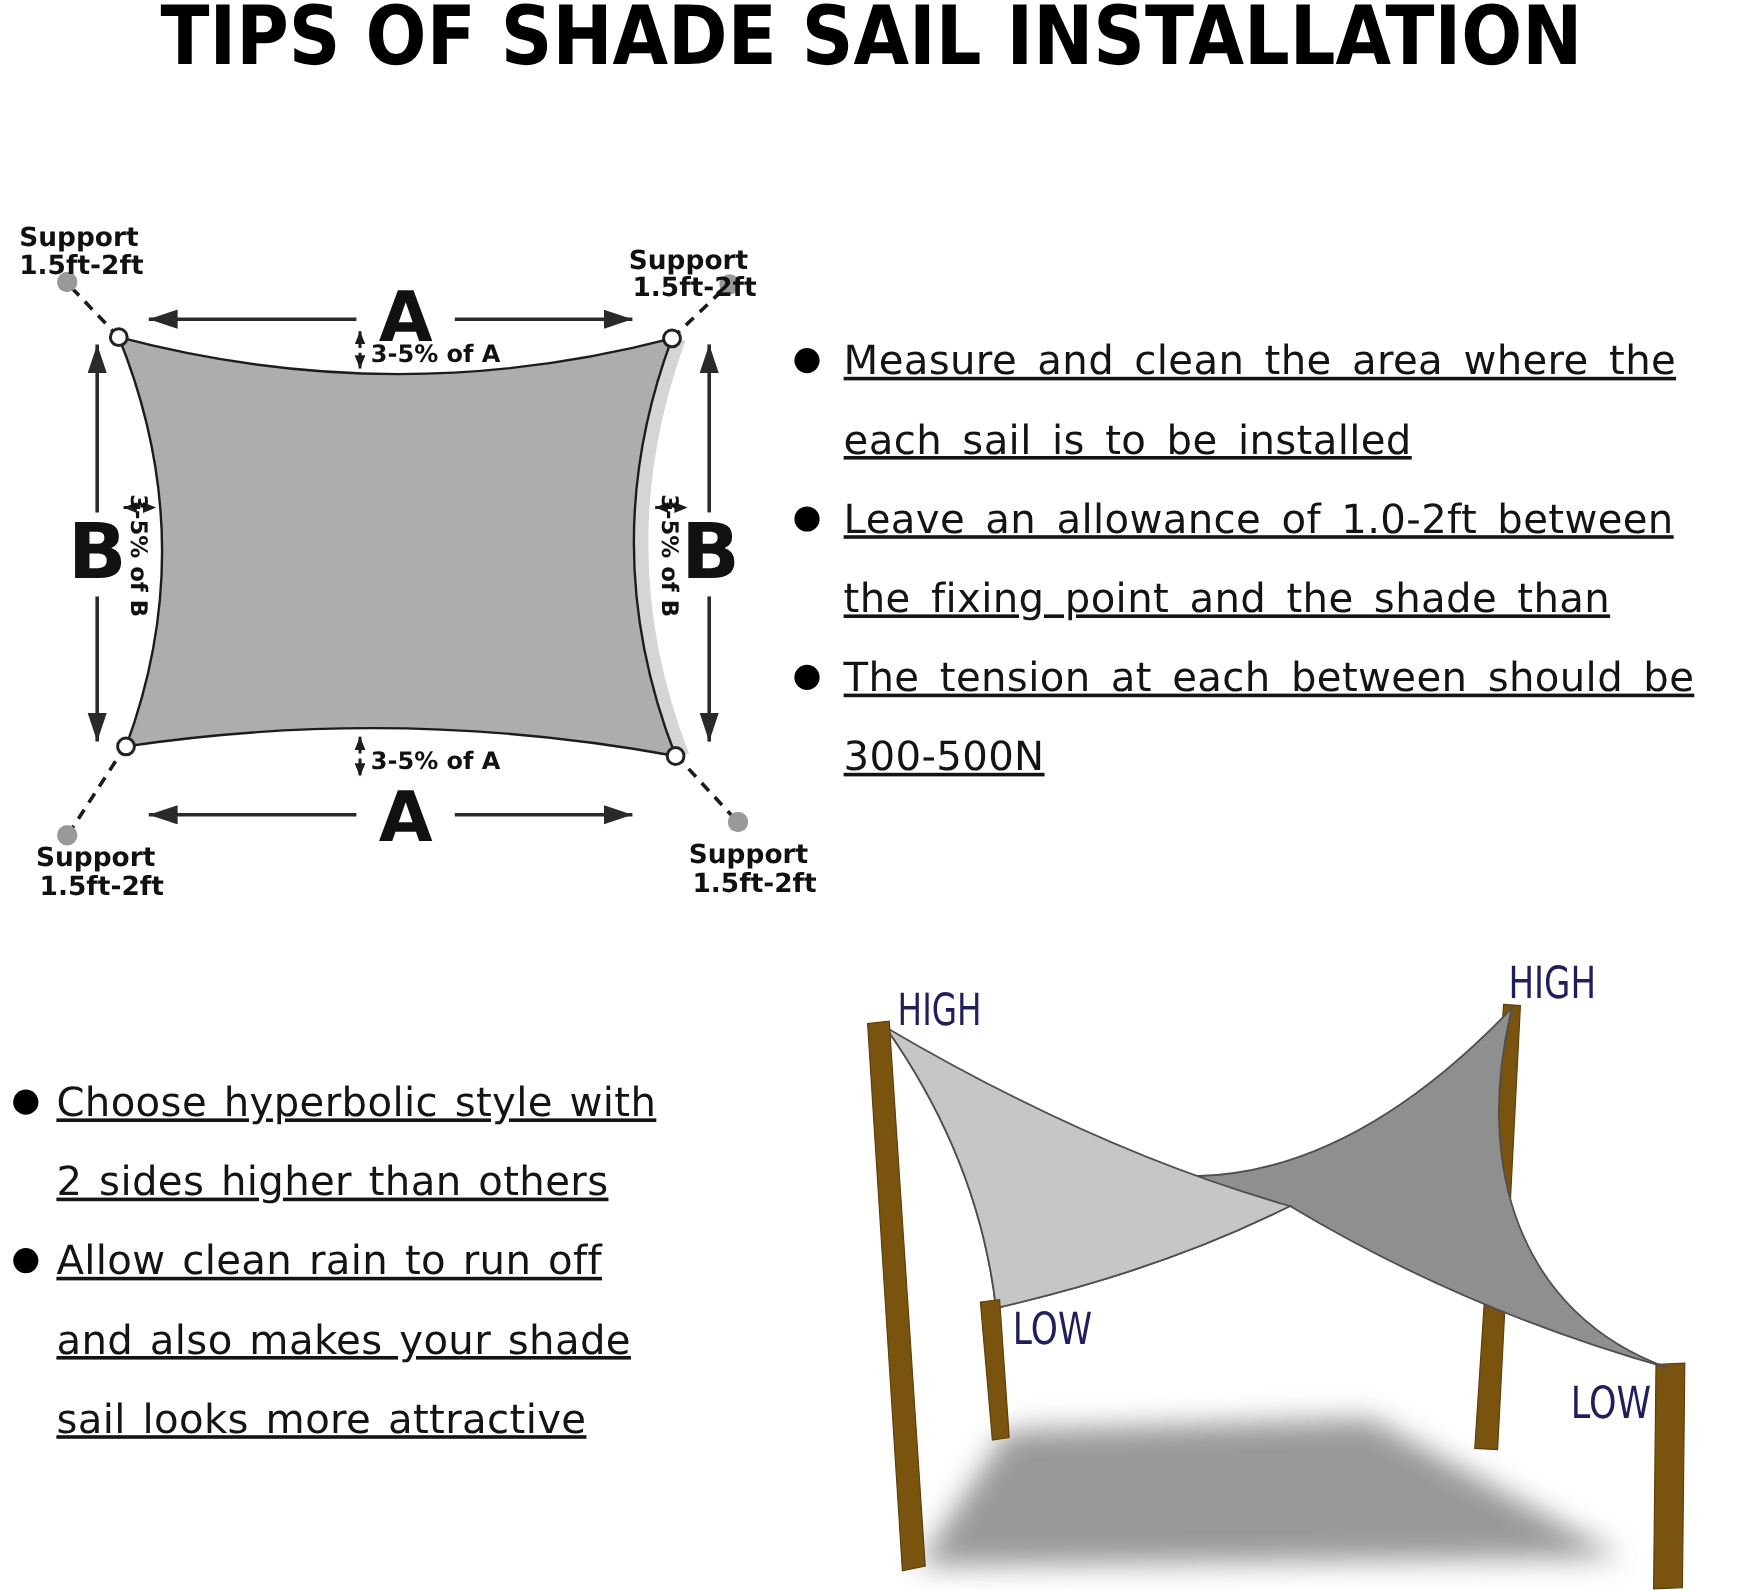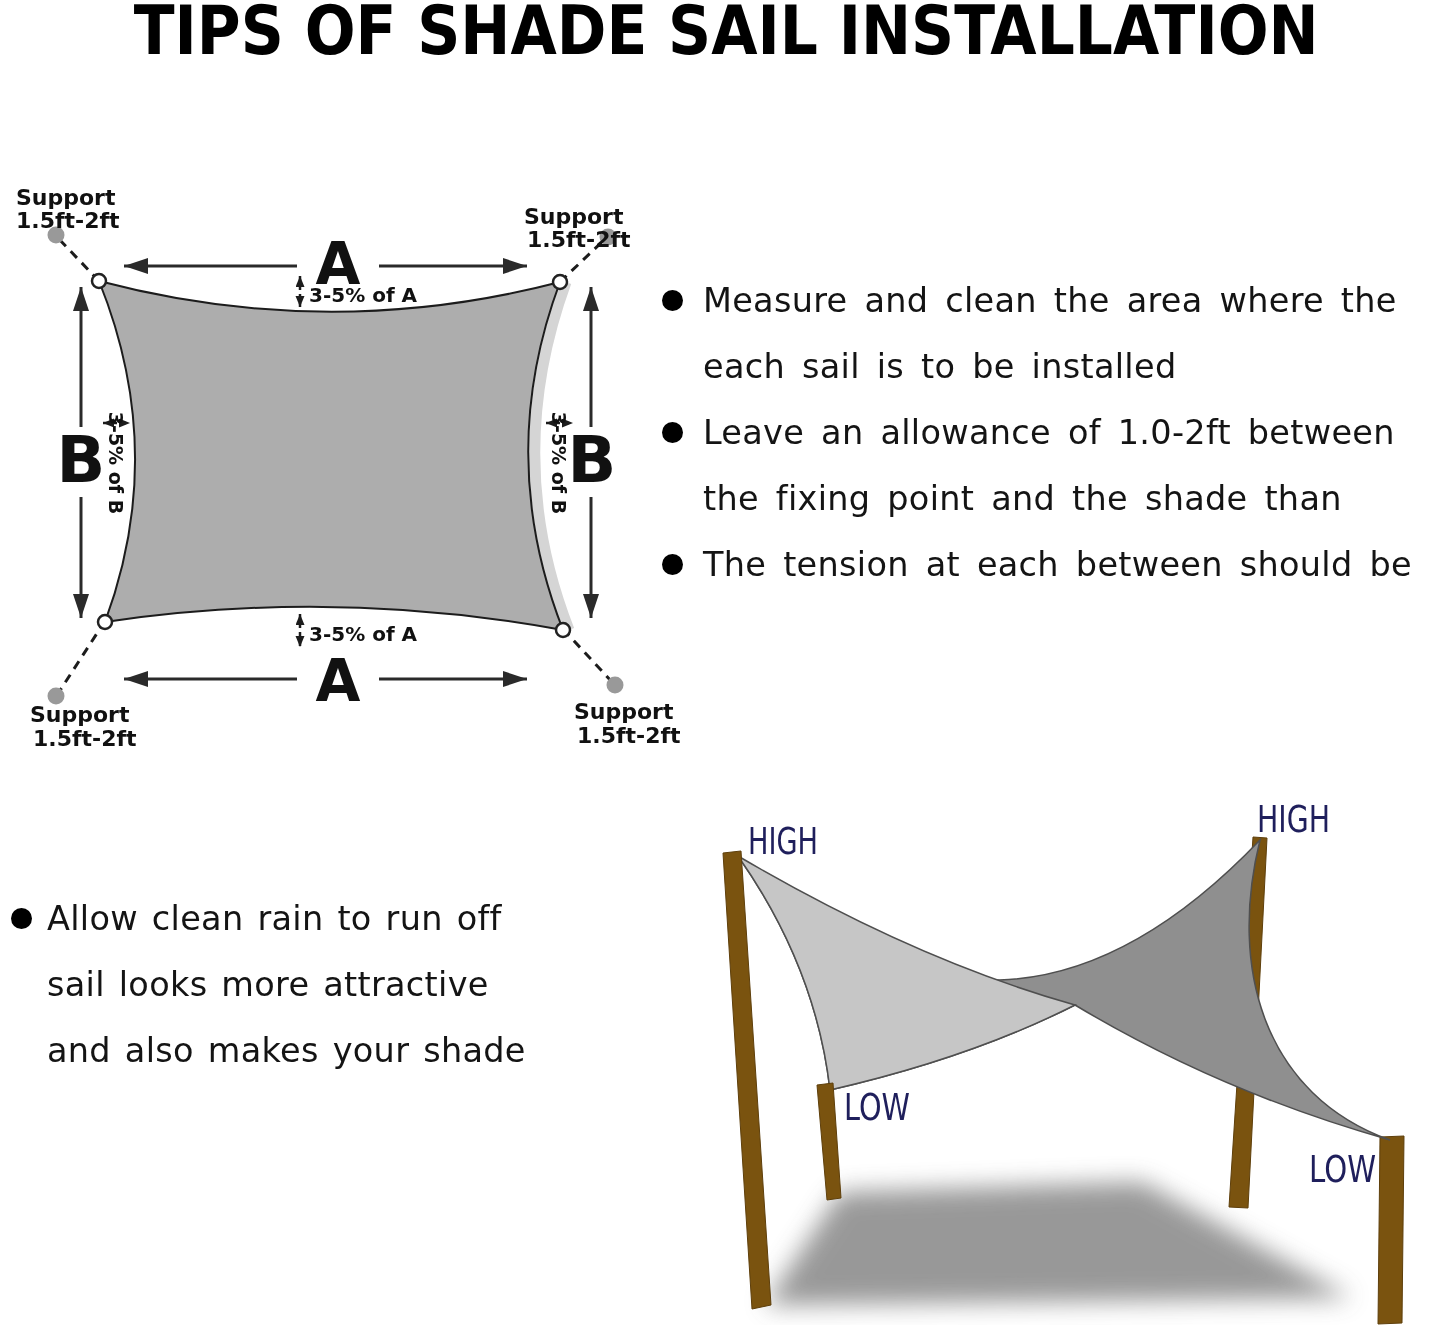--- a/index.html
+++ b/index.html
@@ -3,21 +3,21 @@
 <meta charset="utf-8">
 <style>
   html,body{margin:0;padding:0;background:#ffffff;}
   body{width:1452px;height:1325px;position:relative;overflow:hidden;
        font-family:"DejaVu Sans",sans-serif;color:#111;}
   .page-title{position:absolute;top:-4px;left:0;width:1452px;text-align:center;
       font-weight:bold;font-size:68px;line-height:70px;color:#000;white-space:nowrap;}
   .page-title span{display:inline-block;transform:scaleX(0.88);transform-origin:center;}
   svg text{font-family:"DejaVu Sans",sans-serif;}
   .bullets{position:absolute;font-size:33.5px;color:#141414;letter-spacing:0.3px;}
-  .b-item{position:relative;}
+  .b-item{position:relative;text-decoration:underline;}
   .b-line{height:66px;line-height:66px;white-space:nowrap;}
   .dot{position:absolute;width:21px;height:21px;border-radius:50%;background:#000;top:22px;}
   #right-bullets{left:703px;top:268px;word-spacing:6px;}
   #right-bullets .dot{left:-41px;}
   #left-bullets{left:47px;top:886px;word-spacing:3px;}
   #left-bullets .dot{left:-36px;}
 </style>
 </head>
 <body>
 
@@ -102,29 +102,35 @@
     <div class="b-line">each sail is to be installed</div>
   </div>
   <div class="b-item">
     <span class="dot"></span>
     <div class="b-line">Leave an allowance of 1.0-2ft between</div>
     <div class="b-line">the fixing point and the shade than</div>
   </div>
   <div class="b-item">
     <span class="dot"></span>
     <div class="b-line">The tension at each between should be</div>
+    <div class="b-line">300-500N</div>
   </div>
 </div>
 
 <div class="bullets" id="left-bullets">
   <div class="b-item">
     <span class="dot"></span>
+    <div class="b-line">Choose hyperbolic style with</div>
+    <div class="b-line">2 sides higher than others</div>
+  </div>
+  <div class="b-item">
+    <span class="dot"></span>
     <div class="b-line">Allow clean rain to run off</div>
+    <div class="b-line">and also makes your shade</div>
     <div class="b-line">sail looks more attractive</div>
-    <div class="b-line">and also makes your shade</div>
   </div>
 </div>
 
 <svg style="position:absolute;left:690px;top:780px;" width="762" height="545" viewBox="0 0 762 545">
   <defs>
     <filter id="soft" x="-30%" y="-30%" width="160%" height="160%">
       <feGaussianBlur stdDeviation="12"></feGaussianBlur>
     </filter>
   </defs>
 

